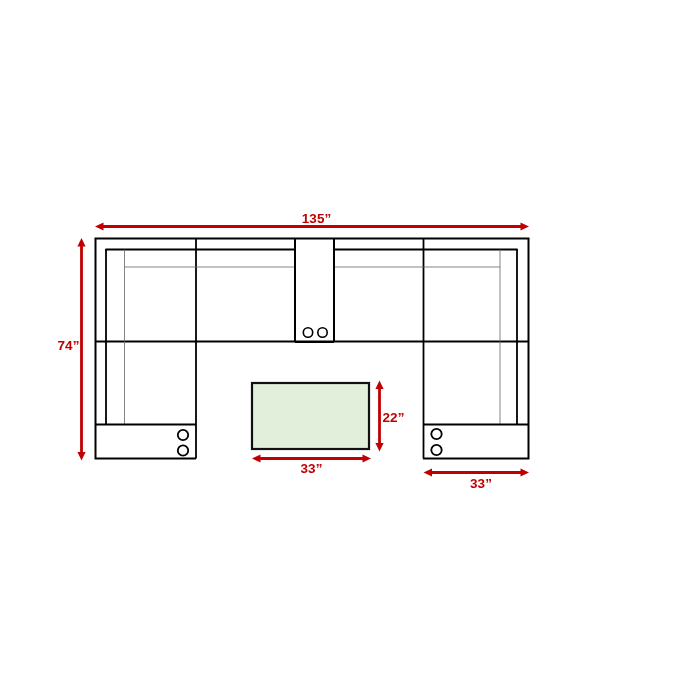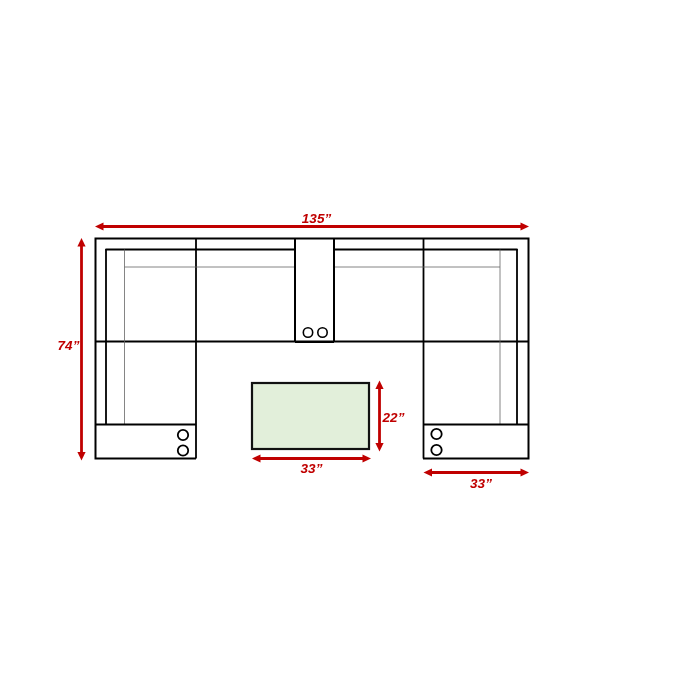--- a/index.html
+++ b/index.html
@@ -1,17 +1,17 @@
 <!DOCTYPE html>
 <html><head>
 <meta charset="utf-8">
 <title>Sectional Layout</title>
 <style>
   html,body{margin:0;padding:0;background:#ffffff;}
-  .canvas{width:700px;height:700px;background:#ffffff;overflow:hidden;font-style:italic;}
+  .canvas{width:700px;height:700px;background:#ffffff;overflow:hidden;}
   text{font-family:"Liberation Sans",sans-serif;font-weight:bold;fill:#c00000;}
 </style>
 </head>
 <body>
 <div class="canvas">
 <svg width="700" height="700" viewBox="0 0 700 700" xmlns="http://www.w3.org/2000/svg">
 
 <g fill="none" stroke="#000000" stroke-width="2">
   <path d="M95,238.5 H529 M95.5,237.5 V458.5 M528.5,237.5 V458.5 M94.5,458.5 H196 M423,458.5 H529.5"></path>
 </g>

